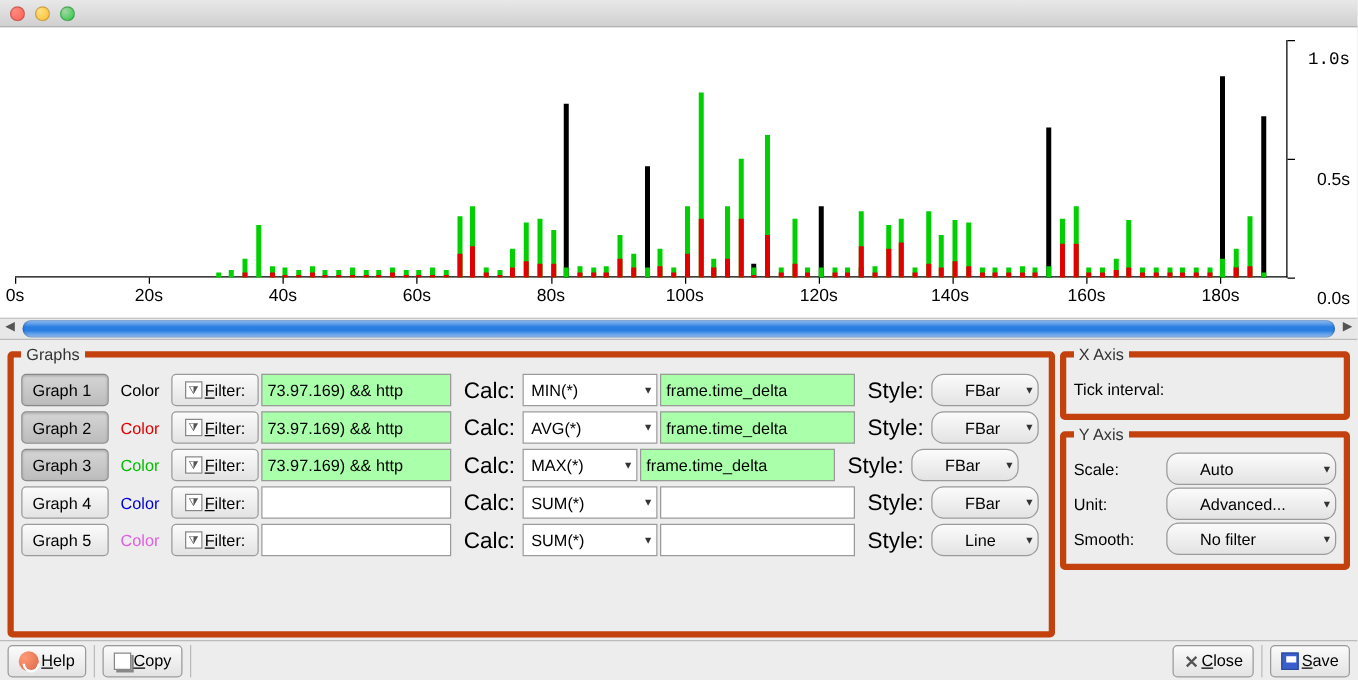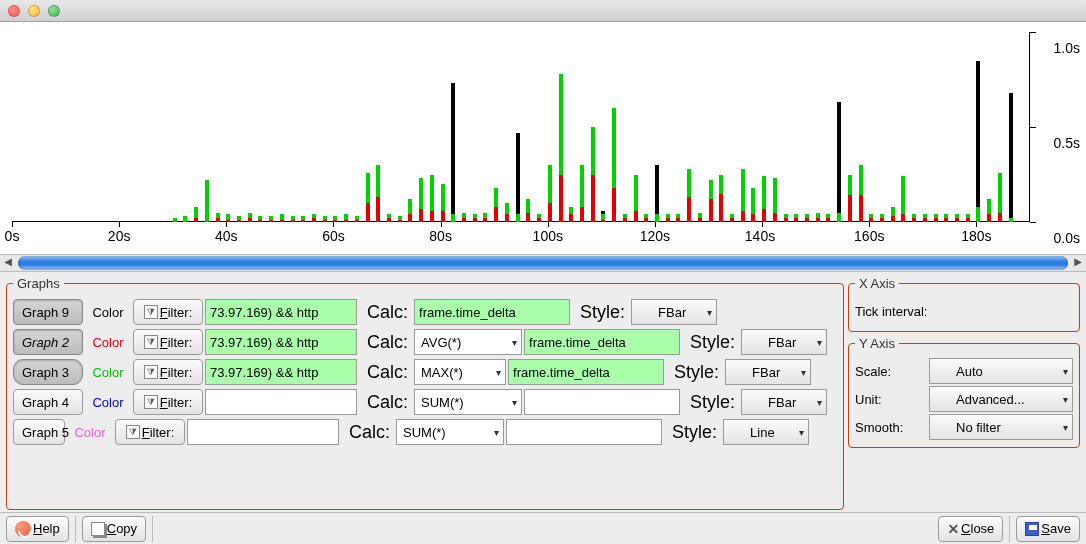--- a/index.html
+++ b/index.html
@@ -125,21 +125,21 @@
     margin:0 2px;
   }
   
   .panels {
     display:flex;
     gap:4px;
     padding:4px 6px 2px 6px;
     flex:1;
   }
   fieldset {
-    border:1px solid #c2410c;
+    border:5px solid #c2410c;
     border-radius:4px;
     margin:0;
     padding:6px 6px 6px 6px;
   }
   legend {
     font-size:13px;
     padding:0 4px;
     color:#333;
   }
   .graphs-panel { flex:1; min-width:0; }
@@ -210,21 +210,21 @@
     font-size:13px;
     min-width:0;
   }
   .combo::after {
     content:"▾";
     position:absolute;right:4px;top:50%;transform:translateY(-50%);
     font-size:10px;color:#333;
   }
   .combo.styled {
     background: linear-gradient(#fbfbfb, #e3e3e3);
-    border-radius:0;
+    border-radius:10px;
     padding-left:26px;
   }
   .axis-row {
     display:flex;align-items:center;height:28px;gap:4px;
   }
   .axis-row .albl { width:100px; }
   .checkbox {
     width:12px;height:12px;border:1px solid #777;background:#fff;display:inline-block;
     margin-right:4px;vertical-align:-2px;
   }
@@ -460,63 +460,64 @@
       <div class="x-tick-label" style="left: 748px;">140s</div>
       <div class="axis-line" style="left: 857.263px; bottom: -5px; width: 1px; height: 5px;"></div>
       <div class="x-tick-label" style="left: 857.263px;">160s</div>
       <div class="axis-line" style="left: 964.421px; bottom: -5px; width: 1px; height: 5px;"></div>
       <div class="x-tick-label" style="left: 964.421px;">180s</div>
       <div class="y-tick" style="top: 190px;"></div>
       <div class="y-tick-label" style="top: 190px;">0.0s</div>
       <div class="y-tick" style="top: 95px;"></div>
       <div class="y-tick-label" style="top: 95px;">0.5s</div>
       <div class="y-tick" style="top: 0px;"></div>
-      <div class="y-tick-label" style="top: 0px;">1.0s</div>
+      <div class="y-tick-label" style="top: 0px; font-family: Liberation Mono, monospace;">1.0s</div>
     </div>
 </div>
 
 <div class="hscroll">
   <div class="arrow">◀</div>
   <div class="track"></div>
   <div class="arrow">▶</div>
 </div>
 
 <div class="panels">
   <fieldset class="graphs-panel">
     <legend>Graphs</legend>
     <div id="graphs-rows">
         <div class="row">
-          <div class="btn active" style="width: 70px;">Graph 9</div>
+          <div class="btn active" style="width: 70px;">Graph 1</div>
           <span class="color-swatch" style="color: rgb(0, 0, 0);">Color</span>
           <div class="filter-btn">
             <span class="filter-icon">⧩</span>
             <span class="underline-first">Filter:</span>
           </div>
           <input class="text green" value="73.97.169) &amp;&amp; http" style="width: 152px;">
           <span class="label">Calc:</span>
+          <div class="combo" style="width: 108px;">MIN(*)</div>
           <input class="text green" value="frame.time_delta" style="width: 156px;">
           <span class="label">Style:</span>
           <div class="combo styled" style="width: 86px;">FBar</div>
         </div>
         <div class="row">
-          <div class="btn active" style="width: 70px; font-style: italic;">Graph 2</div>
+          <div class="btn active" style="width: 70px;">Graph 2</div>
           <span class="color-swatch" style="color: rgb(224, 0, 0);">Color</span>
           <div class="filter-btn">
             <span class="filter-icon">⧩</span>
             <span class="underline-first">Filter:</span>
           </div>
           <input class="text green" value="73.97.169) &amp;&amp; http" style="width: 152px;">
           <span class="label">Calc:</span>
           <div class="combo" style="width: 108px;">AVG(*)</div>
           <input class="text green" value="frame.time_delta" style="width: 156px;">
           <span class="label">Style:</span>
           <div class="combo styled" style="width: 86px;">FBar</div>
         </div>
         <div class="row">
-          <div class="btn active" style="width: 70px; border-radius: 10px;">Graph 3</div>
+          <div class="btn active" style="width: 70px;">Graph 3</div>
           <span class="color-swatch" style="color: rgb(0, 192, 0);">Color</span>
           <div class="filter-btn">
             <span class="filter-icon">⧩</span>
             <span class="underline-first">Filter:</span>
           </div>
           <input class="text green" value="73.97.169) &amp;&amp; http" style="width: 152px;">
           <span class="label">Calc:</span>
           <div class="combo" style="width: 92px;">MAX(*)</div>
           <input class="text green" value="frame.time_delta" style="width: 156px;">
           <span class="label">Style:</span>
@@ -530,21 +531,21 @@
             <span class="underline-first">Filter:</span>
           </div>
           <input class="text" style="width: 152px;">
           <span class="label">Calc:</span>
           <div class="combo" style="width: 108px;">SUM(*)</div>
           <input class="text" style="width: 156px;">
           <span class="label">Style:</span>
           <div class="combo styled" style="width: 86px;">FBar</div>
         </div>
         <div class="row">
-          <div class="btn" style="width: 52px;">Graph 5</div>
+          <div class="btn" style="width: 70px;">Graph 5</div>
           <span class="color-swatch" style="color: rgb(224, 96, 224);">Color</span>
           <div class="filter-btn">
             <span class="filter-icon">⧩</span>
             <span class="underline-first">Filter:</span>
           </div>
           <input class="text" style="width: 152px;">
           <span class="label">Calc:</span>
           <div class="combo" style="width: 108px;">SUM(*)</div>
           <input class="text" style="width: 156px;">
           <span class="label">Style:</span>

